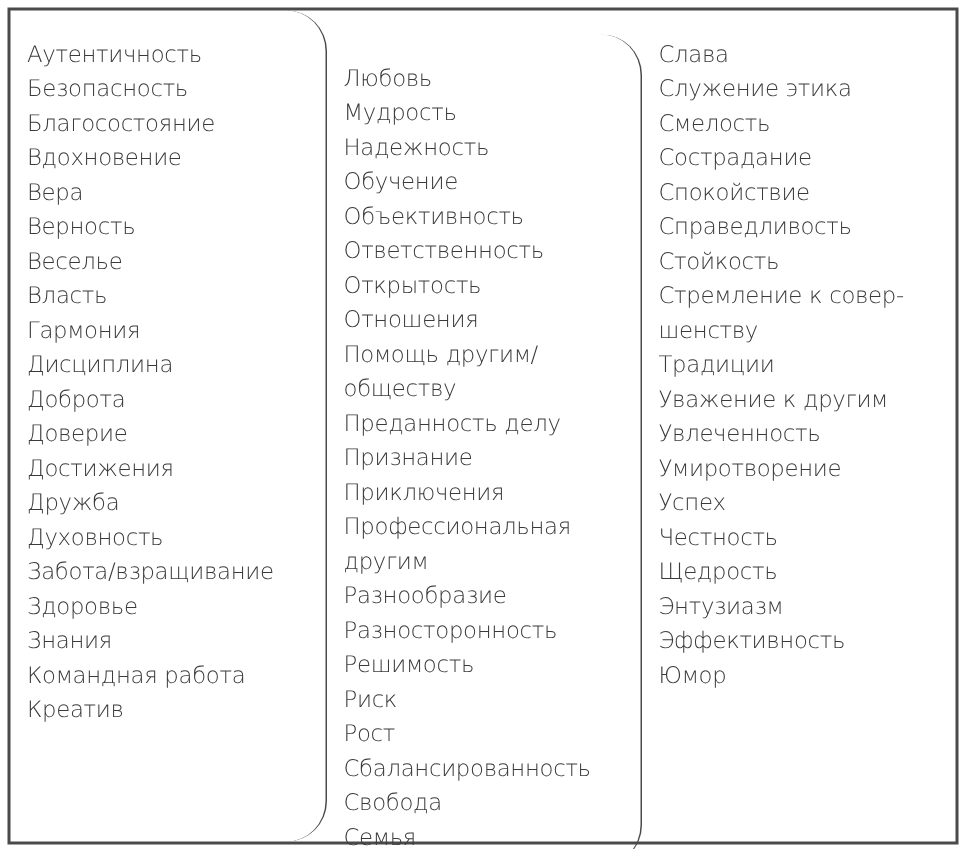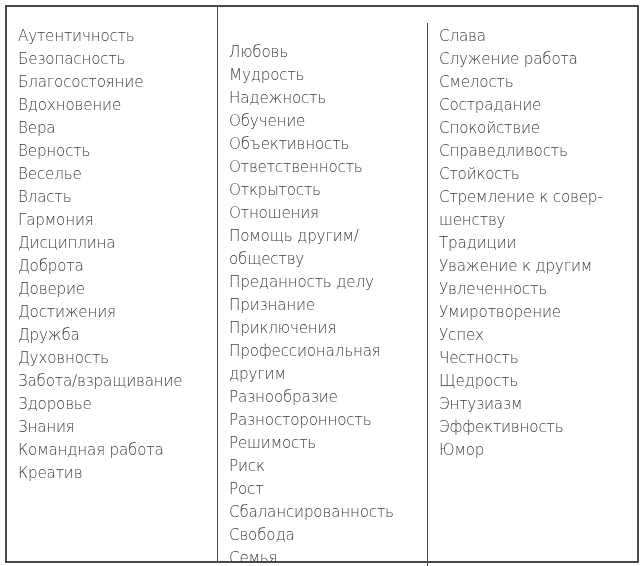--- a/index.html
+++ b/index.html
@@ -23,20 +23,21 @@
       height: 554px;
       border: 2px solid #4a4a4a;
       display: flex;
       box-sizing: content-box;
     }
     .col {
       box-sizing: border-box;
       height: 100%;
       padding-top: 18px;
       padding-left: 11px;
+      border-radius: 27px;
     }
     .col-1 { width: 211px; border-right: 1.5px solid #4a4a4a; }
     .col-2 { width: 210px; border-right: 1.5px solid #4a4a4a; margin-top: 16px; }
     .col-3 { flex: 1; }
     .item {
       font-size: 15.2px;
       line-height: 23px;
       height: 23px;
       white-space: nowrap;
       letter-spacing: -0.2px;
@@ -89,21 +90,21 @@
       <div class="item">Разносторонность</div>
       <div class="item">Решимость</div>
       <div class="item">Риск</div>
       <div class="item">Рост</div>
       <div class="item">Сбалансированность</div>
       <div class="item">Свобода</div>
       <div class="item">Семья</div>
     </div>
   <div class="col col-3">
       <div class="item">Слава</div>
-      <div class="item">Служение работа</div>
+      <div class="item">Служение этика</div>
       <div class="item">Смелость</div>
       <div class="item">Сострадание</div>
       <div class="item">Спокойствие</div>
       <div class="item">Справедливость</div>
       <div class="item">Стойкость</div>
       <div class="item">Стремление к совер-</div>
       <div class="item">шенству</div>
       <div class="item">Традиции</div>
       <div class="item">Уважение к другим</div>
       <div class="item">Увлеченность</div>

